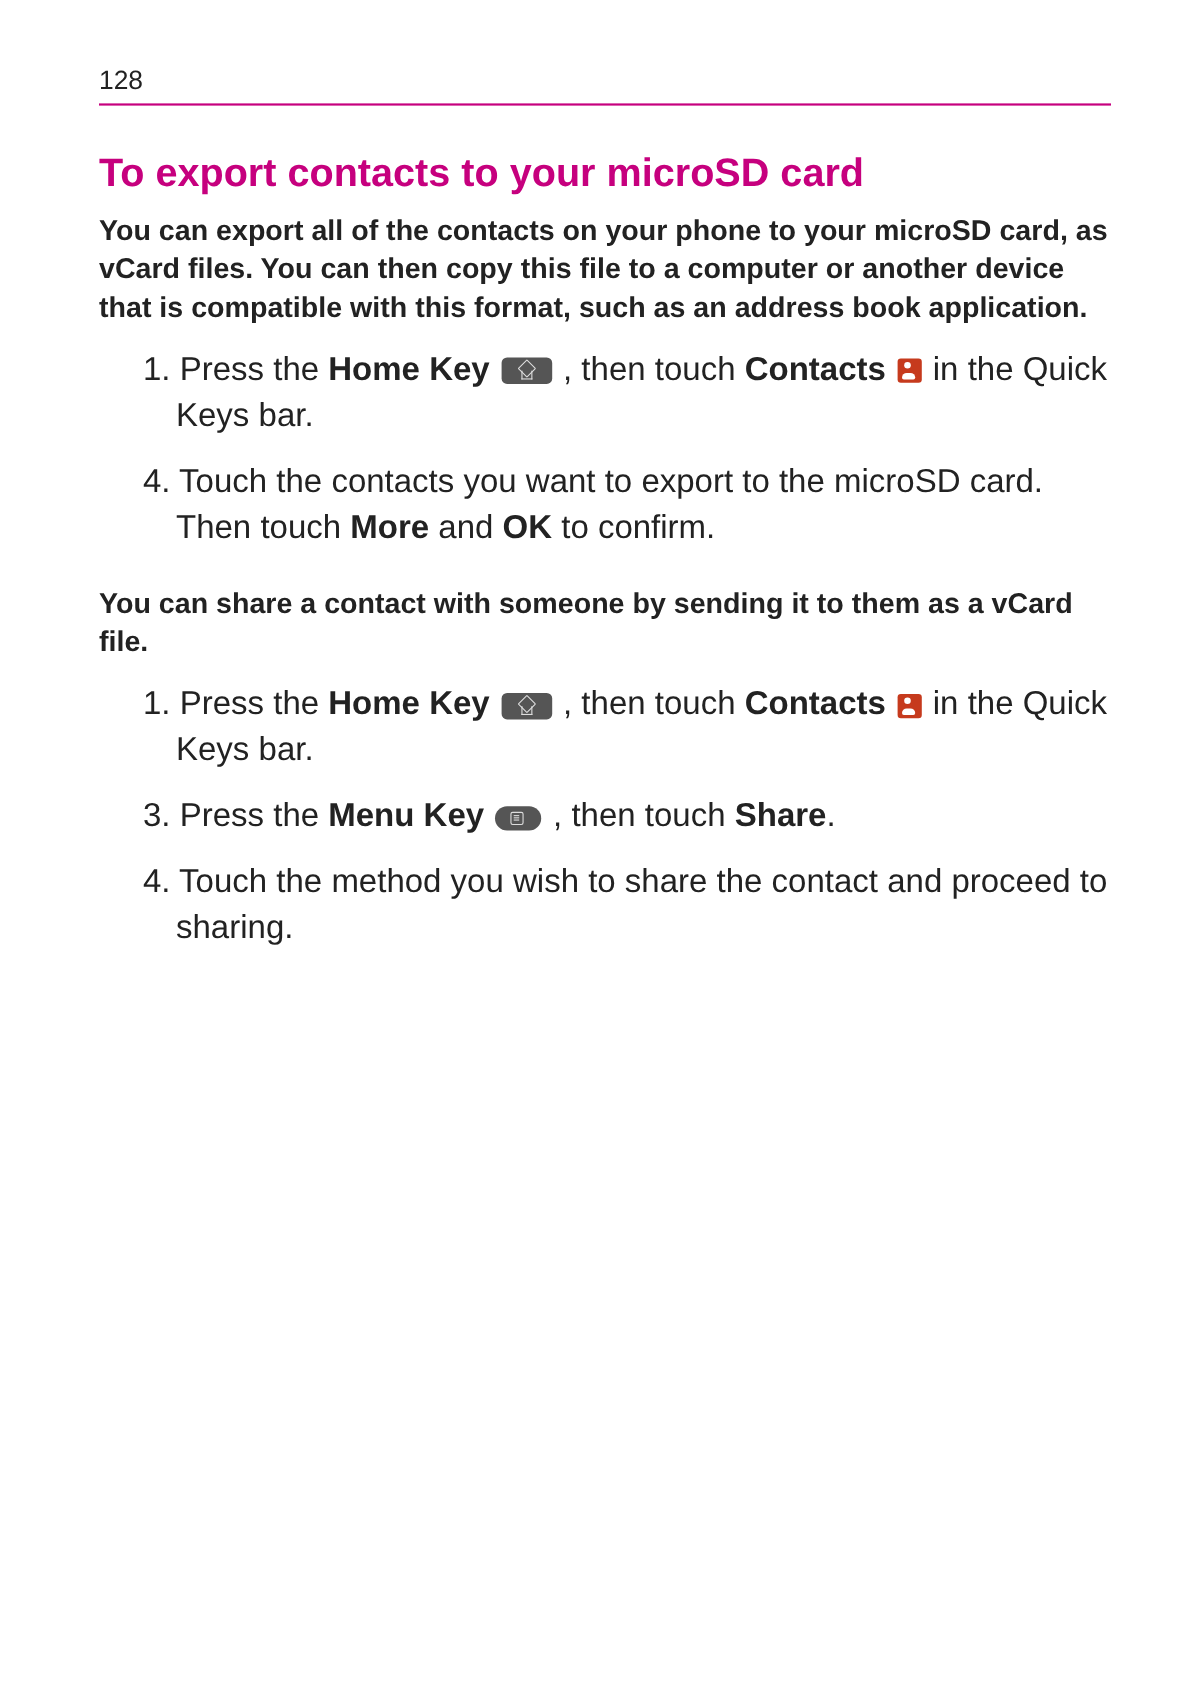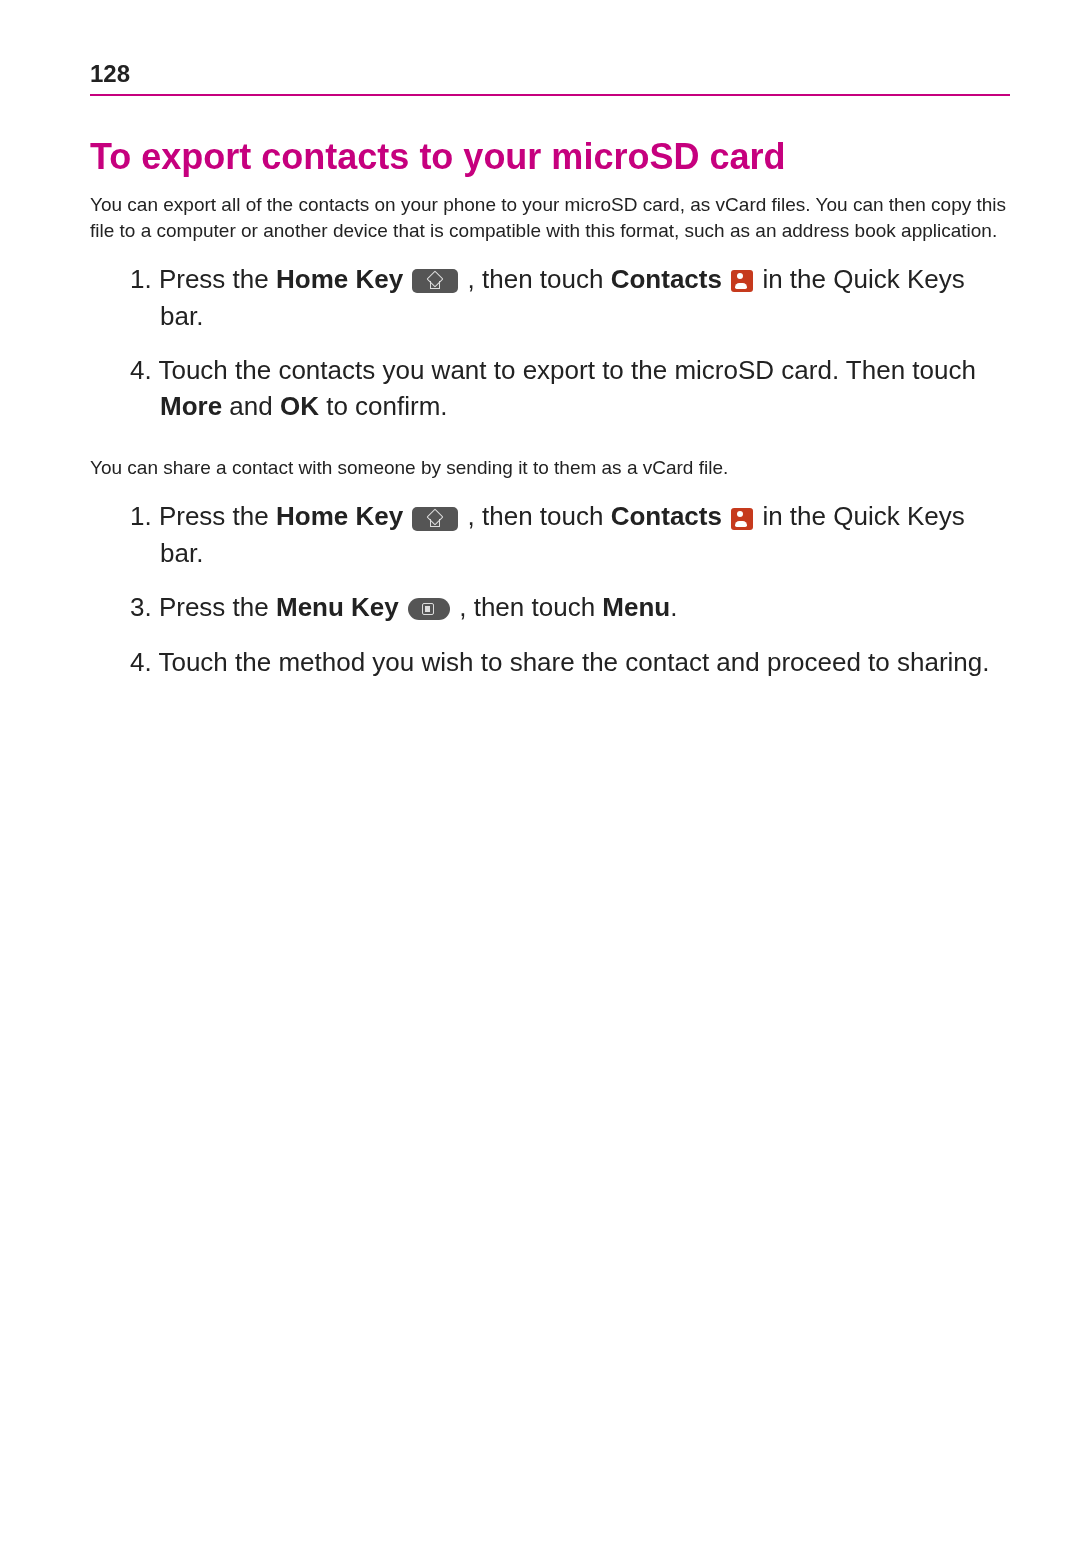--- a/index.html
+++ b/index.html
@@ -13,51 +13,51 @@
     }
     .header-row {
       display: flex;
       align-items: baseline;
       border-bottom: 2px solid #c6007e;
       padding-bottom: 6px;
       margin-bottom: 40px;
     }
     .page-num {
       font-size: 24px;
-      font-weight: 700;
+      font-weight: 400;
       margin-right: 10px;
       color: #222;
     }
     .chapter-title {
       font-size: 30px;
       font-weight: 700;
       color: #222;
       letter-spacing: 0.5px;
     }
     .section-heading {
       color: #c6007e;
       font-size: 36px;
       font-weight: 600;
       margin-bottom: 14px;
       margin-top: 10px;
     }
     .body-para {
-      font-size: 19px;
+      font-size: 26px;
       line-height: 1.35;
       color: #222;
       margin-bottom: 18px;
-      font-weight: 400;
+      font-weight: 700;
     }
     .step-list {
       list-style: none;
       padding-left: 40px;
       margin-bottom: 30px;
     }
     .step-list li {
-      font-size: 26px;
+      font-size: 30px;
       line-height: 1.4;
       margin-bottom: 18px;
       padding-left: 30px;
       text-indent: -30px;
     }
     .bold { font-weight: 700; }
     .icon-home {
       display: inline-block;
       vertical-align: middle;
       width: 46px;
@@ -163,19 +163,19 @@
 <div>
   <p class="body-para">You can share a contact with someone by sending it to them as a vCard file.</p>
   <ol class="step-list">
     <li>
       <span>1.</span><span> Press the </span><span class="bold">Home Key</span>
       <span class="icon-home"></span><span> , then touch </span><span class="bold">Contacts</span>
       <span class="icon-contacts"></span><span> in the Quick Keys bar.</span>
     </li>
     <li>
       <span>3.</span><span> Press the </span><span class="bold">Menu Key</span>
-      <span class="icon-menu"></span><span> , then touch </span><span class="bold">Menu</span><span>.</span>
+      <span class="icon-menu"></span><span> , then touch </span><span class="bold">Share</span><span>.</span>
     </li>
     <li>
       <span>4.</span><span> Touch the method you wish to share the contact and proceed to sharing.</span>
     </li>
   </ol>
 </div>
 
 </body></html>

